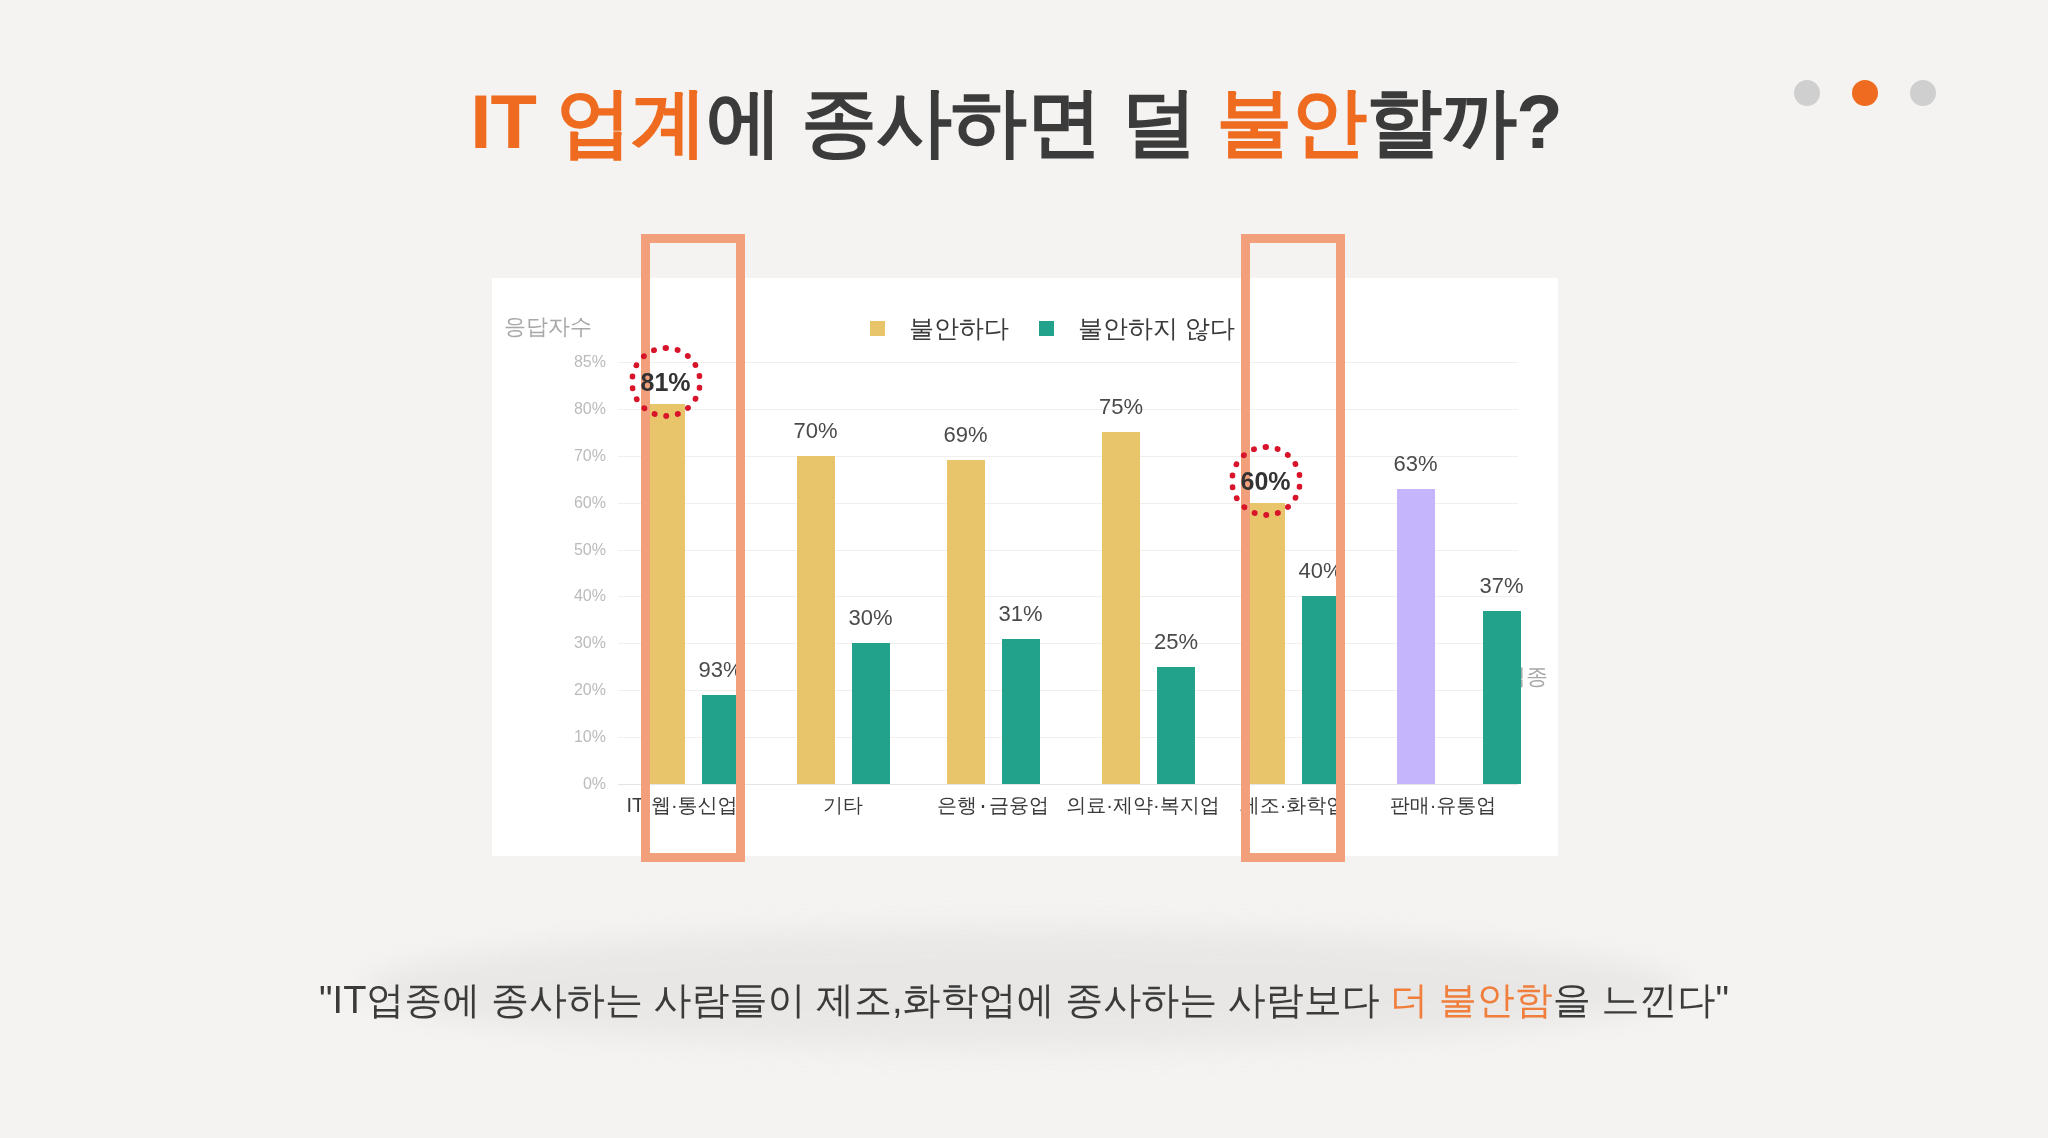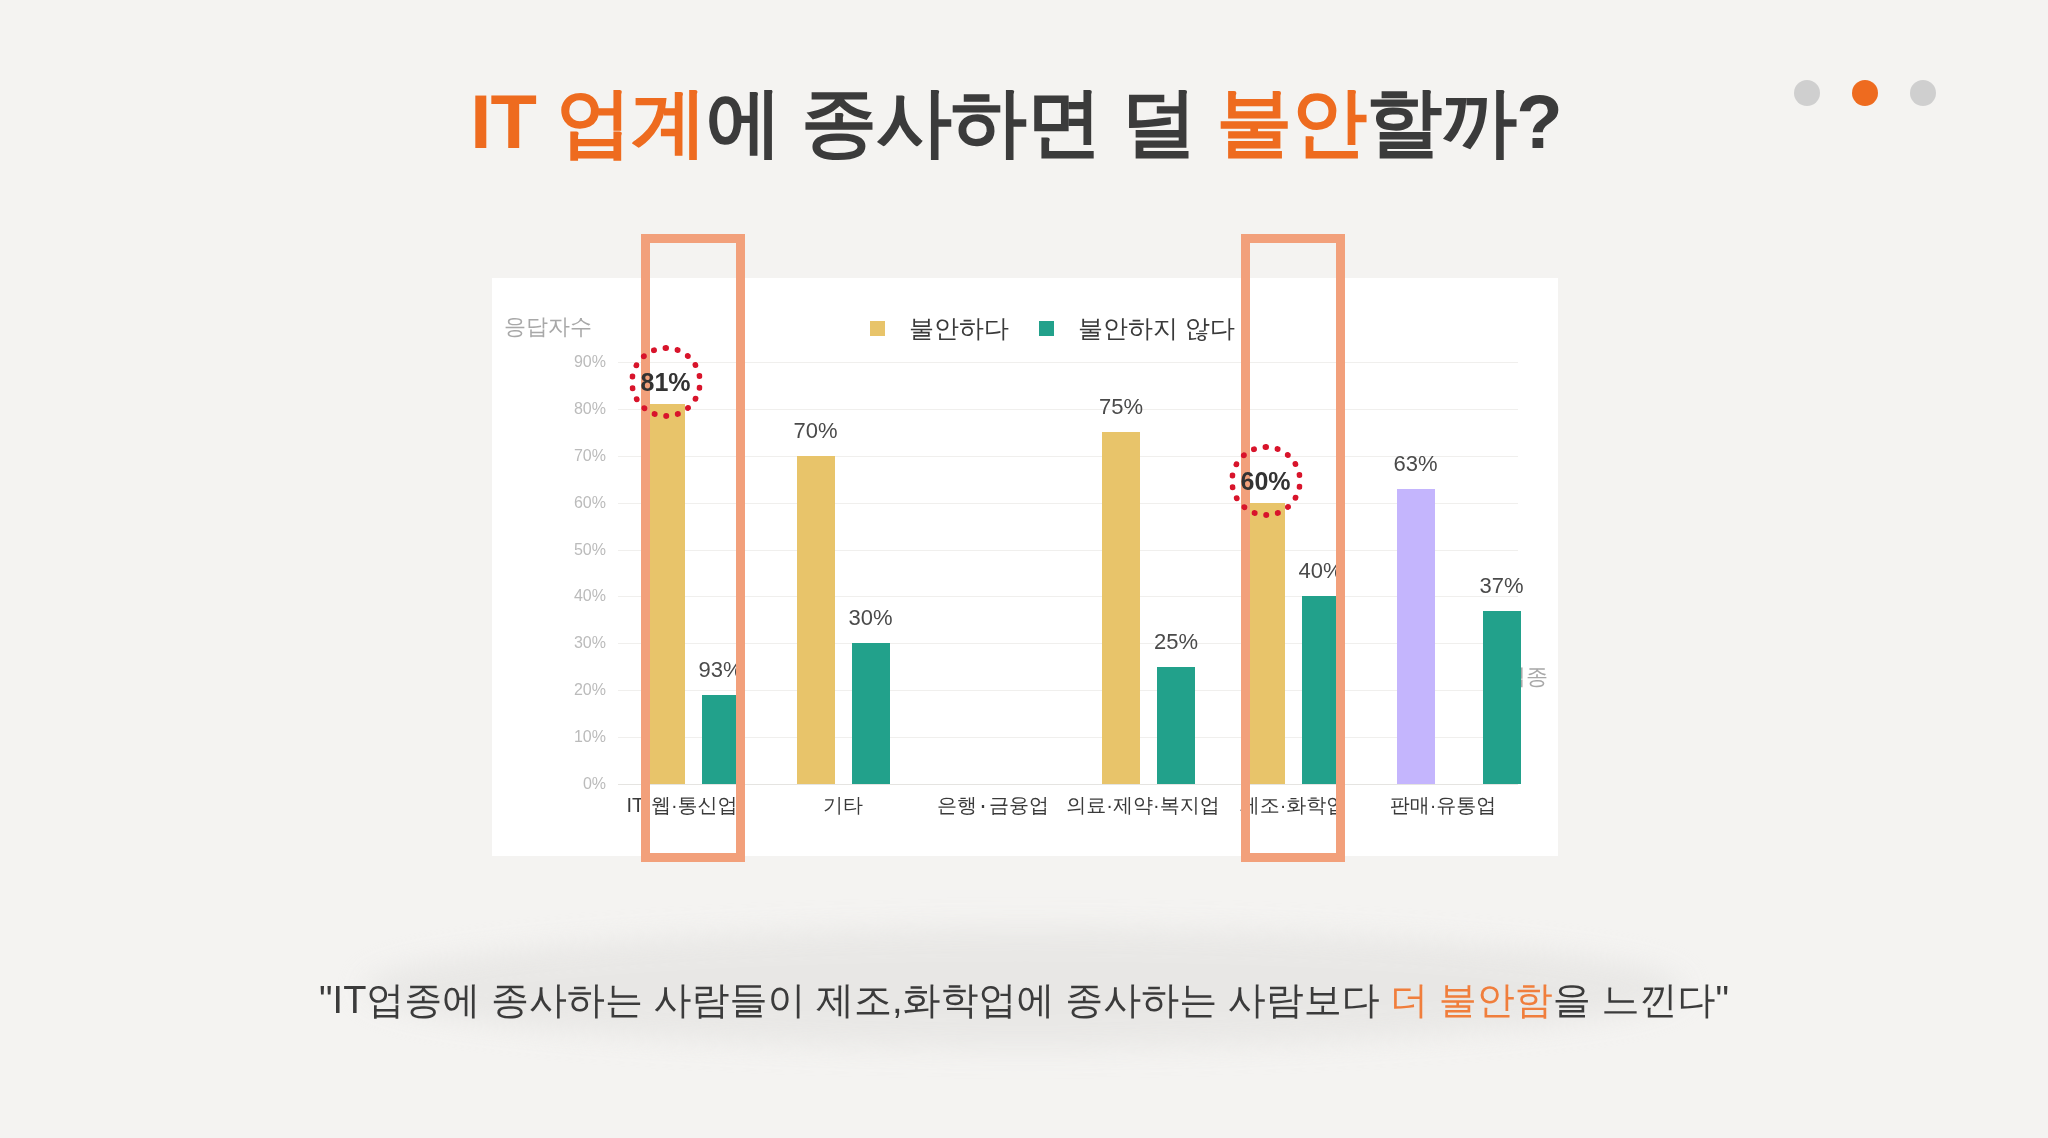--- a/index.html
+++ b/index.html
@@ -160,21 +160,21 @@
           <span>불안하다</span>
         </span>
         <span class="item">
           <i class="swatch calm"></i>
           <span>불안하지 않다</span>
         </span>
       </div>
 
       <div class="grid" id="grid">
           <div class="gridline" style="top: 0px;">
-            <span class="ytick">90%</span>
+            <span class="ytick">85%</span>
           </div>
           <div class="gridline" style="top: 46.8889px;">
             <span class="ytick">80%</span>
           </div>
           <div class="gridline" style="top: 93.7778px;">
             <span class="ytick">70%</span>
           </div>
           <div class="gridline" style="top: 140.667px;">
             <span class="ytick">60%</span>
           </div>
@@ -203,20 +203,28 @@
             <div class="bar calm" style="height: 89.0889px; background: rgb(34, 161, 139);">
               <span class="val">93%</span>
             </div>
           </div>
           <div class="group" style="left: 178.5px; width: 93px;">
             <div class="bar anx" style="height: 328.222px; background: rgb(232, 196, 106);">
               <span class="val">70%</span>
             </div>
             <div class="bar calm" style="height: 140.667px; background: rgb(34, 161, 139);">
               <span class="val">30%</span>
+            </div>
+          </div>
+          <div class="group" style="left: 328.5px; width: 93px;">
+            <div class="bar anx" style="height: 323.533px; background: rgb(232, 196, 106);">
+              <span class="val">69%</span>
+            </div>
+            <div class="bar calm" style="height: 145.356px; background: rgb(34, 161, 139);">
+              <span class="val">31%</span>
             </div>
           </div>
           <div class="group" style="left: 452px; width: 93px; margin-left: 32px;">
             <div class="bar anx" style="height: 351.667px; background: rgb(232, 196, 106);">
               <span class="val">75%</span>
             </div>
             <div class="bar calm" style="height: 117.222px; background: rgb(34, 161, 139);">
               <span class="val">25%</span>
             </div>
           </div>

